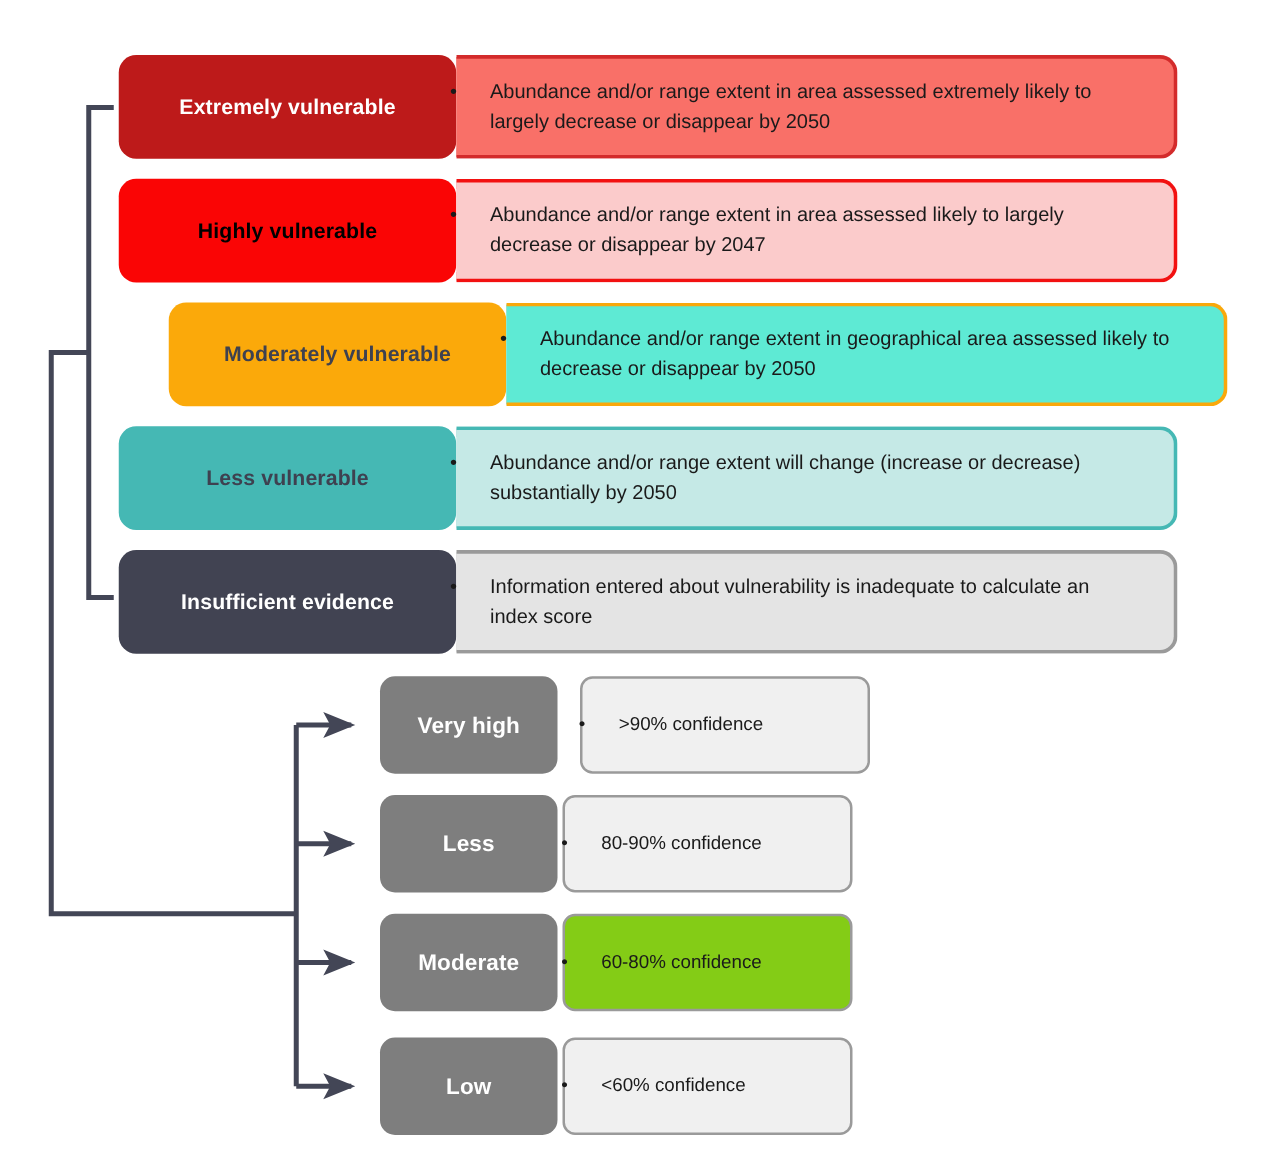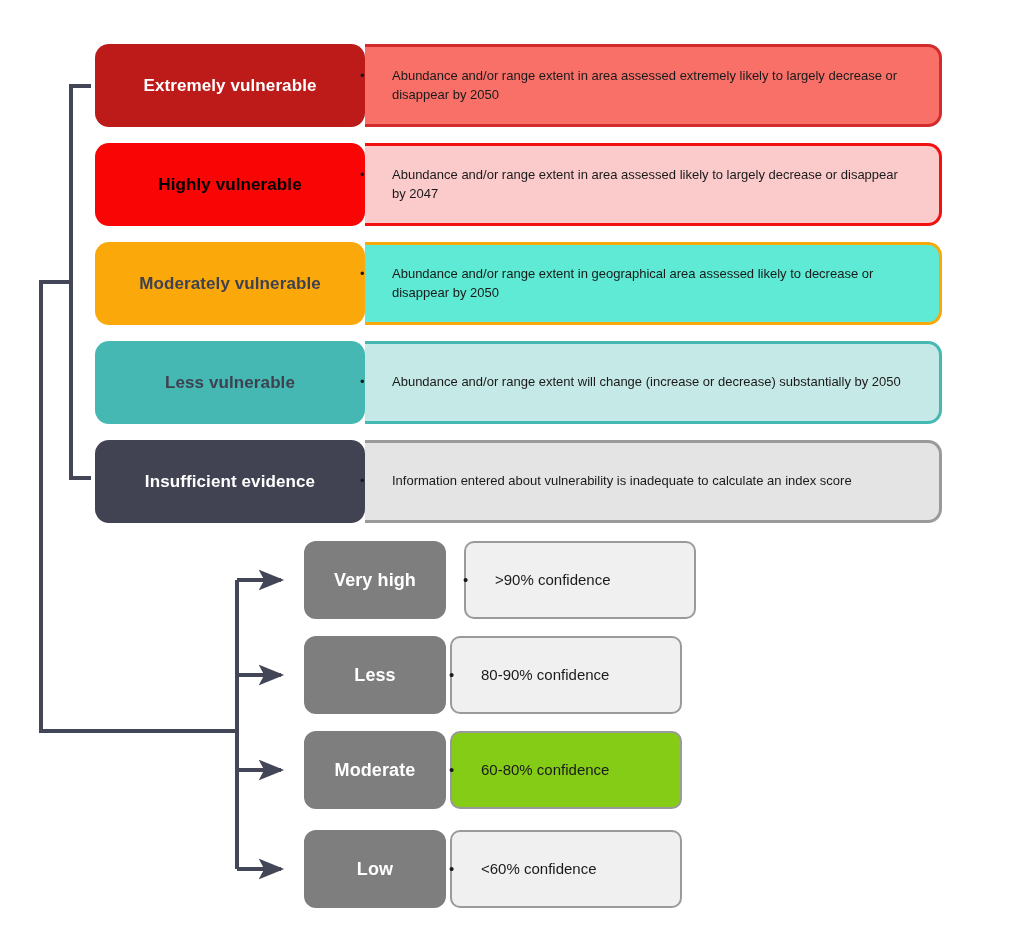--- a/index.html
+++ b/index.html
@@ -34,21 +34,21 @@
   .desc{
     box-sizing:border-box;
     border-style:solid;
     border-width:3px;
     border-left:none;
     border-top-right-radius:14px;
     border-bottom-right-radius:14px;
     display:flex;
     align-items:center;
     padding:6px 32px 6px 10px;
-    font-size:13px;
+    font-size:16px;
     color:#1a1a1a;
     line-height:1.45;
   }
   .desc .bullettext{display:block;}
   .desc .bullettext::before{
     content:"\2022";
     display:inline-block;
     width:15px;
     margin-left:2px;
     color:#1a1a1a;
@@ -117,21 +117,21 @@
   </div>
 
   <div class="row vrow" style="top:143px">
     <div class="chip" style="background-color: rgb(250, 5, 5); color: #000000;">Highly vulnerable</div>
     <div class="desc" style="background-color: rgb(251, 203, 203); border-color: rgb(242, 17, 17);">
       <span class="bullettext">Abundance and/or range extent in area assessed likely to largely decrease or disappear by 2047</span>
     </div>
   </div>
 
   <div class="row vrow" style="top:242px">
-    <div class="chip" style="background-color: rgb(251, 169, 10); color: rgb(62, 65, 80);">Moderately vulnerable</div>
+    <div class="chip" style="background-color: rgb(251, 169, 10); color: rgb(62, 65, 80); margin-left: 40px;">Moderately vulnerable</div>
     <div class="desc" style="background-color: #5eead4; border-color: rgb(249, 168, 11);">
       <span class="bullettext">Abundance and/or range extent in geographical area assessed likely to decrease or disappear by 2050</span>
     </div>
   </div>
 
   <div class="row vrow" style="top:341px">
     <div class="chip" style="background-color: rgb(69, 184, 180); color: rgb(62, 65, 80);">Less vulnerable</div>
     <div class="desc" style="background-color: rgb(197, 233, 230); border-color: rgb(69, 184, 180);">
       <span class="bullettext">Abundance and/or range extent will change (increase or decrease) substantially by 2050</span>
     </div>

